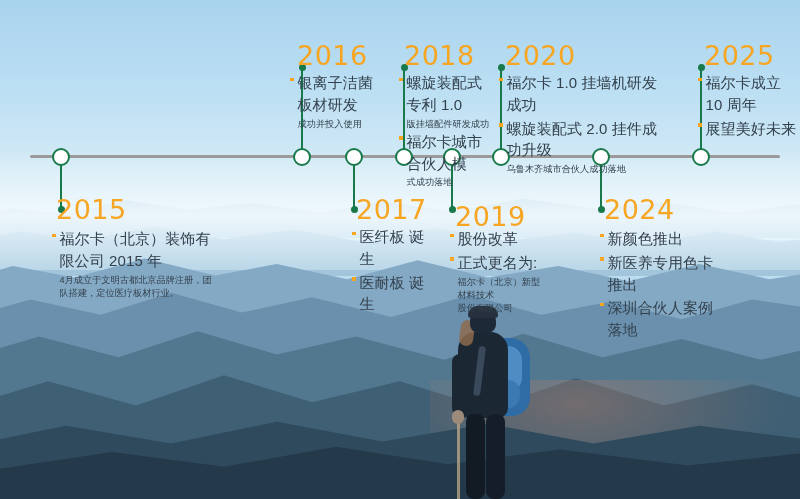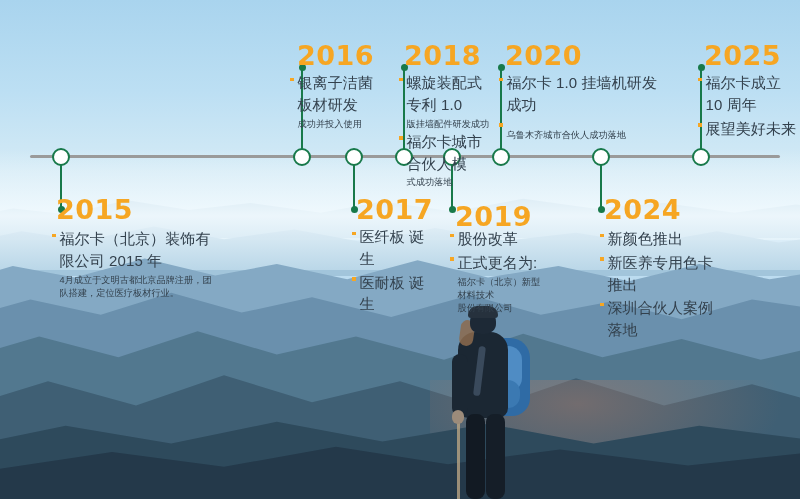--- a/index.html
+++ b/index.html
@@ -54,21 +54,21 @@
 
   
   .axis{position:absolute;left:30px;top:155px;width:750px;height:3px;background:#9a9a9a;border-radius:2px;}
   .node{position:absolute;width:18px;height:18px;border-radius:50%;
         background:#ffffff;border:2.5px solid #18794a;box-sizing:border-box;z-index:4;}
   .stem{position:absolute;width:2.5px;background:#18794a;z-index:3;}
   .tip{position:absolute;width:7px;height:7px;border-radius:50%;background:#18794a;z-index:3;}
 
   
   .evt{position:absolute;z-index:5;}
-  .year{color:#f6a623;font-size:27px;font-weight:700;letter-spacing:.5px;line-height:1;
+  .year{color:#f6a623;font-size:27px;font-weight:400;letter-spacing:.5px;line-height:1;
         font-family:"DejaVu Sans","Liberation Sans",sans-serif;}
   .bl{display:flex;align-items:flex-start;margin-bottom:2px;}
   .dot{flex:0 0 auto;width:3.5px;height:3.5px;background:#f6a623;margin:5.5px 4px 0 0;}
   .btxt{font-size:15px;line-height:1.45;color:#33414d;letter-spacing:.1px;}
   .sub{font-size:9.2px;line-height:1.45;color:#33414d;padding-left:7.5px;}
 </style>
 </head>
 <body>
 
 <div id="stage">
@@ -179,20 +179,21 @@
       <div class="tip" style="left: 497.5px; top: 64px;"></div>
       <div class="node" style="left: 492px; top: 147.5px;"></div>
       <div class="evt year" style="left: 505px; top: 42px;">2020</div>
       <div class="evt" style="left: 499px; top: 72px; width: 170px;">
         <div class="bl">
           <span class="dot"></span>
           <span class="btxt">福尔卡 1.0 挂墙机研发成功</span>
         </div>
         <div class="bl">
           <span class="dot"></span>
+          <span class="btxt">螺旋装配式 2.0 挂件成功升级</span>
         </div>
         <div class="sub">乌鲁木齐城市合伙人成功落地</div>
       </div>
       <div class="stem" style="left: 599.75px; top: 155px; height: 55px;"></div>
       <div class="tip" style="left: 597.5px; top: 206px;"></div>
       <div class="node" style="left: 592px; top: 147.5px;"></div>
       <div class="evt year" style="left: 604px; top: 196px;">2024</div>
       <div class="evt" style="left: 600px; top: 228px; width: 120px;">
         <div class="bl">
           <span class="dot"></span>

